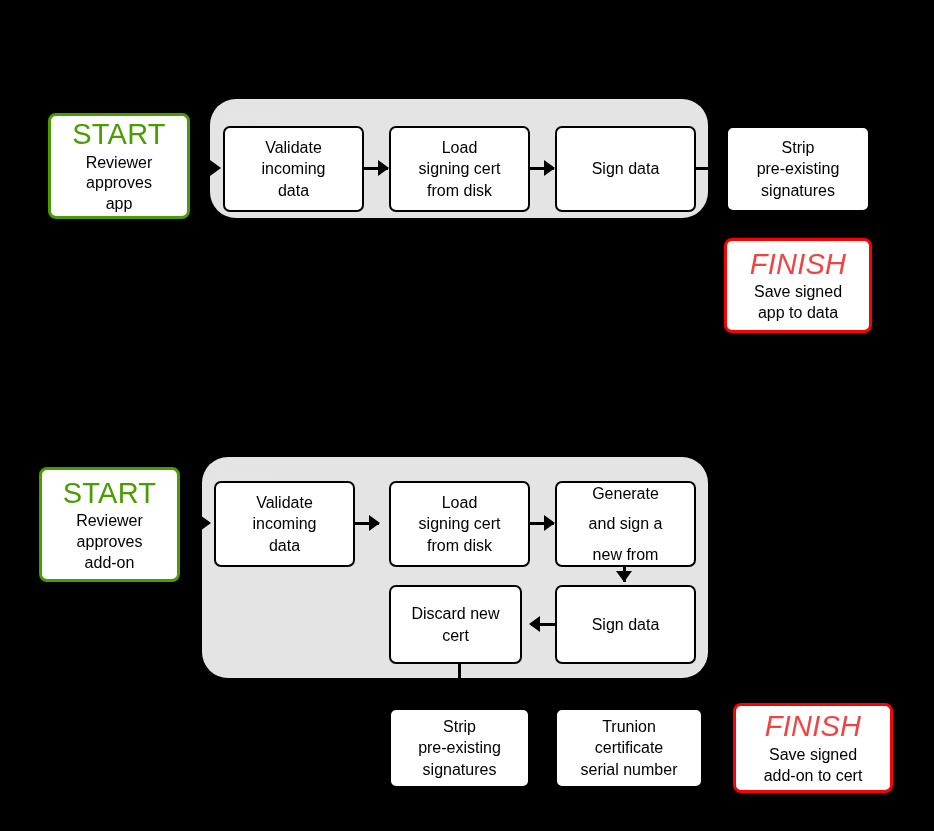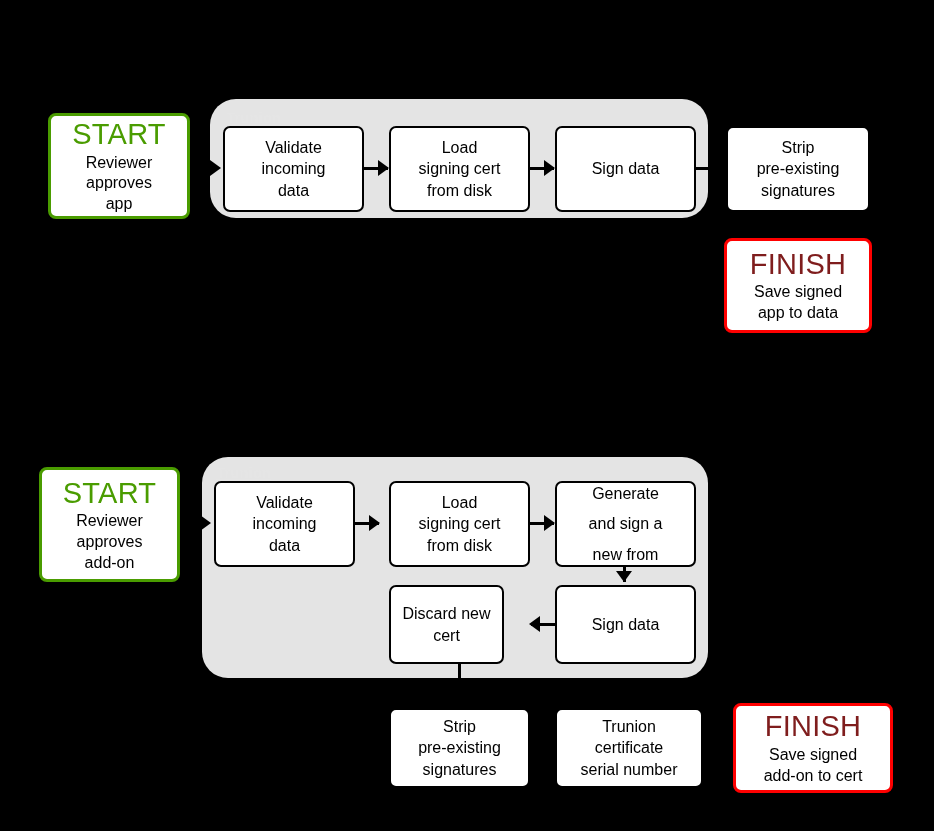--- a/index.html
+++ b/index.html
@@ -47,21 +47,21 @@
   }
   .terminator.start { border-color: #4a9c00; }
   .terminator.finish { border-color: #ff0000; }
   .term-title {
     font-size: 29px;
     line-height: 1.05;
     letter-spacing: 0.2px;
     margin-bottom: 3px;
   }
   .terminator.start .term-title { color: #4a9c00; }
-  .terminator.finish .term-title { color: #7f1d1d; }
+  .terminator.finish .term-title { color: #ef4444; font-style: italic; }
   .term-body { font-size: 16px; line-height: 1.3; }
 
   
   .group {
     position: absolute;
     box-sizing: border-box;
     background: #e4e4e4;
     border-radius: 26px;
     z-index: 1;
   }
@@ -199,21 +199,21 @@
   <div class="conn v" style="left:623px; top:567px; width:3px; height:15px;"></div>
   <div class="arrow down" style="left:616px; top:571px;"></div>
 
   <div class="node" style="left:555px; top:585px; width:141px; height:79px;">
     <span class="line">Sign data</span>
   </div>
 
   <div class="conn h" style="left:531px; top:623px; width:25px;"></div>
   <div class="arrow left" style="left:529px; top:616px;"></div>
 
-  <div class="node" style="left:389px; top:585px; width:115px; height:79px;">
+  <div class="node" style="left:389px; top:585px; width:133px; height:79px;">
     <span class="line">Discard new</span>
     <span class="line">cert</span>
   </div>
 
   <div class="conn v" style="left:458px; top:664px; height:18px;"></div>
 
   <div class="node" style="left:389px; top:708px; width:141px; height:80px;">
     <span class="line">Strip</span>
     <span class="line">pre-existing</span>
     <span class="line">signatures</span>

